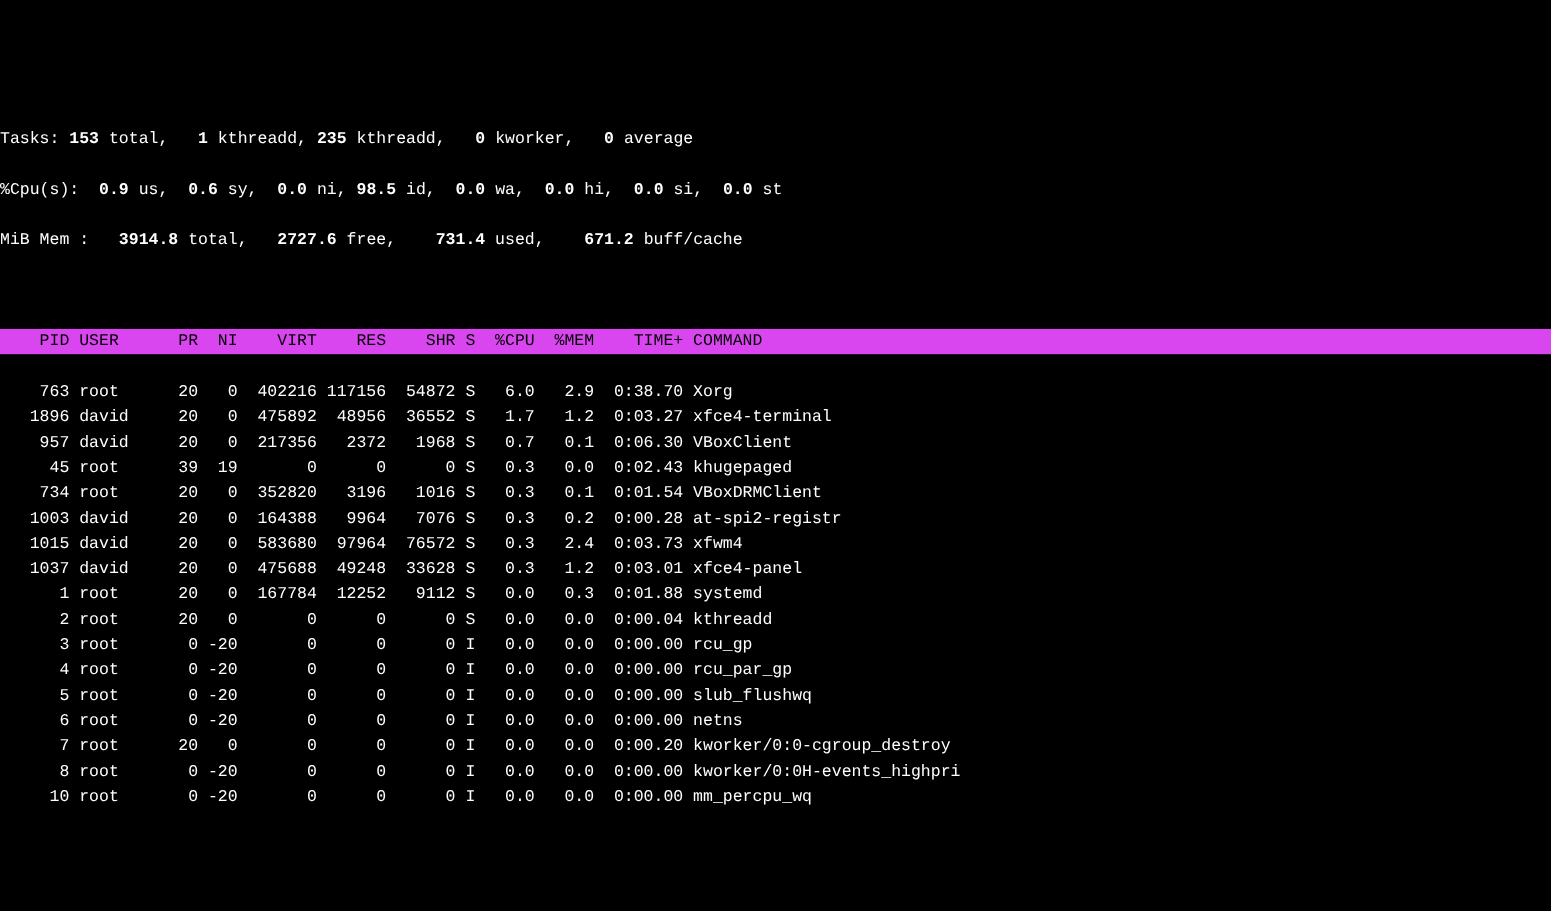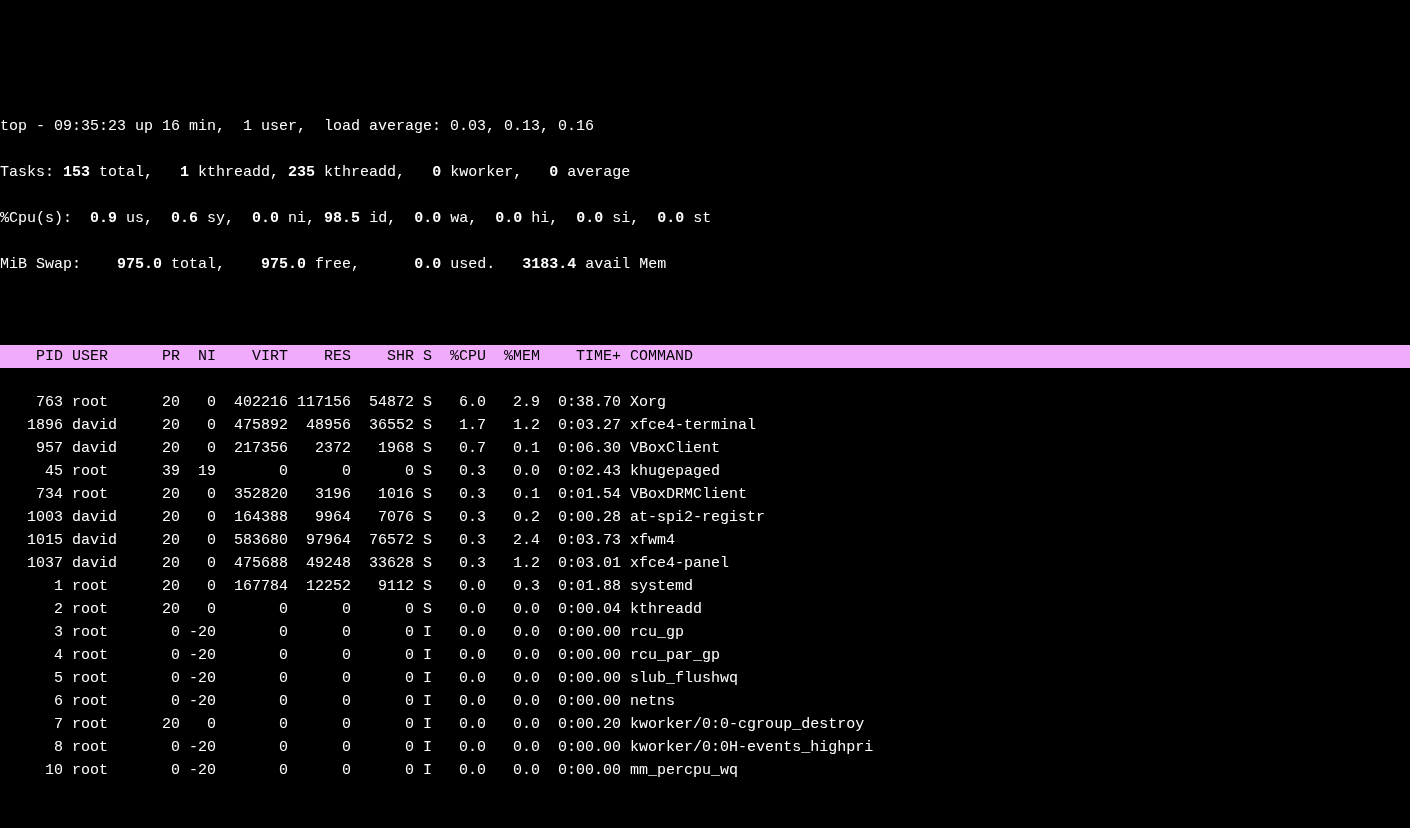--- a/index.html
+++ b/index.html
@@ -9,36 +9,35 @@
       font-family: "Menlo", "Consolas", "Courier New", monospace;
       font-size: 15px;
       line-height: 23px;
       width: 1410px;
       height: 828px;
       overflow: hidden;
       white-space: pre;
     }
     .bold { font-weight: bold; margin-top: 24px; }
     .header-row {
-      background: #f0abfc;
+      background: #d946ef;
       color: #000;
       font-weight: normal;
     }
     .container { padding: 0; }
     .line { white-space: pre; }
   </style>
 </head>
 <body>
 
 
 
 <div class="container">
-<div class="line">top - 09:35:23 up 16 min,  1 user,  load average: 0.03, 0.13, 0.16</div>
 <div class="line"><span>Tasks: </span><span class="bold">153</span><span> total,   </span><span class="bold">1</span><span> kthreadd, </span><span class="bold">235</span><span> kthreadd,   </span><span class="bold">0</span><span> kworker,   </span><span class="bold">0</span><span> average</span></div>
 <div class="line"><span>%Cpu(s):  </span><span class="bold">0.9</span><span> us,  </span><span class="bold">0.6</span><span> sy,  </span><span class="bold">0.0</span><span> ni, </span><span class="bold">98.5</span><span> id,  </span><span class="bold">0.0</span><span> wa,  </span><span class="bold">0.0</span><span> hi,  </span><span class="bold">0.0</span><span> si,  </span><span class="bold">0.0</span><span> st</span></div>
-<div class="line"><span>MiB Swap:    </span><span class="bold">975.0</span><span> total,    </span><span class="bold">975.0</span><span> free,      </span><span class="bold">0.0</span><span> used.   </span><span class="bold">3183.4</span><span> avail Mem</span></div>
+<div class="line"><span>MiB Mem :   </span><span class="bold">3914.8</span><span> total,   </span><span class="bold">2727.6</span><span> free,    </span><span class="bold">731.4</span><span> used,    </span><span class="bold">671.2</span><span> buff/cache</span></div>
 <div class="line"> </div>
 <div class="line header-row" id="header-line">    PID USER      PR  NI    VIRT    RES    SHR S  %CPU  %MEM    TIME+ COMMAND                                                                                                                                                                                                        </div>
 <div id="process-list"><div class="line">    763 root      20   0  402216 117156  54872 S   6.0   2.9  0:38.70 Xorg</div><div class="line">   1896 david     20   0  475892  48956  36552 S   1.7   1.2  0:03.27 xfce4-terminal</div><div class="line">    957 david     20   0  217356   2372   1968 S   0.7   0.1  0:06.30 VBoxClient</div><div class="line">     45 root      39  19       0      0      0 S   0.3   0.0  0:02.43 khugepaged</div><div class="line">    734 root      20   0  352820   3196   1016 S   0.3   0.1  0:01.54 VBoxDRMClient</div><div class="line">   1003 david     20   0  164388   9964   7076 S   0.3   0.2  0:00.28 at-spi2-registr</div><div class="line">   1015 david     20   0  583680  97964  76572 S   0.3   2.4  0:03.73 xfwm4</div><div class="line">   1037 david     20   0  475688  49248  33628 S   0.3   1.2  0:03.01 xfce4-panel</div><div class="line">      1 root      20   0  167784  12252   9112 S   0.0   0.3  0:01.88 systemd</div><div class="line">      2 root      20   0       0      0      0 S   0.0   0.0  0:00.04 kthreadd</div><div class="line">      3 root       0 -20       0      0      0 I   0.0   0.0  0:00.00 rcu_gp</div><div class="line">      4 root       0 -20       0      0      0 I   0.0   0.0  0:00.00 rcu_par_gp</div><div class="line">      5 root       0 -20       0      0      0 I   0.0   0.0  0:00.00 slub_flushwq</div><div class="line">      6 root       0 -20       0      0      0 I   0.0   0.0  0:00.00 netns</div><div class="line">      7 root      20   0       0      0      0 I   0.0   0.0  0:00.20 kworker/0:0-cgroup_destroy</div><div class="line">      8 root       0 -20       0      0      0 I   0.0   0.0  0:00.00 kworker/0:0H-events_highpri</div><div class="line">     10 root       0 -20       0      0      0 I   0.0   0.0  0:00.00 mm_percpu_wq</div></div>
 </div>
 
 
 
 
 </body></html>

